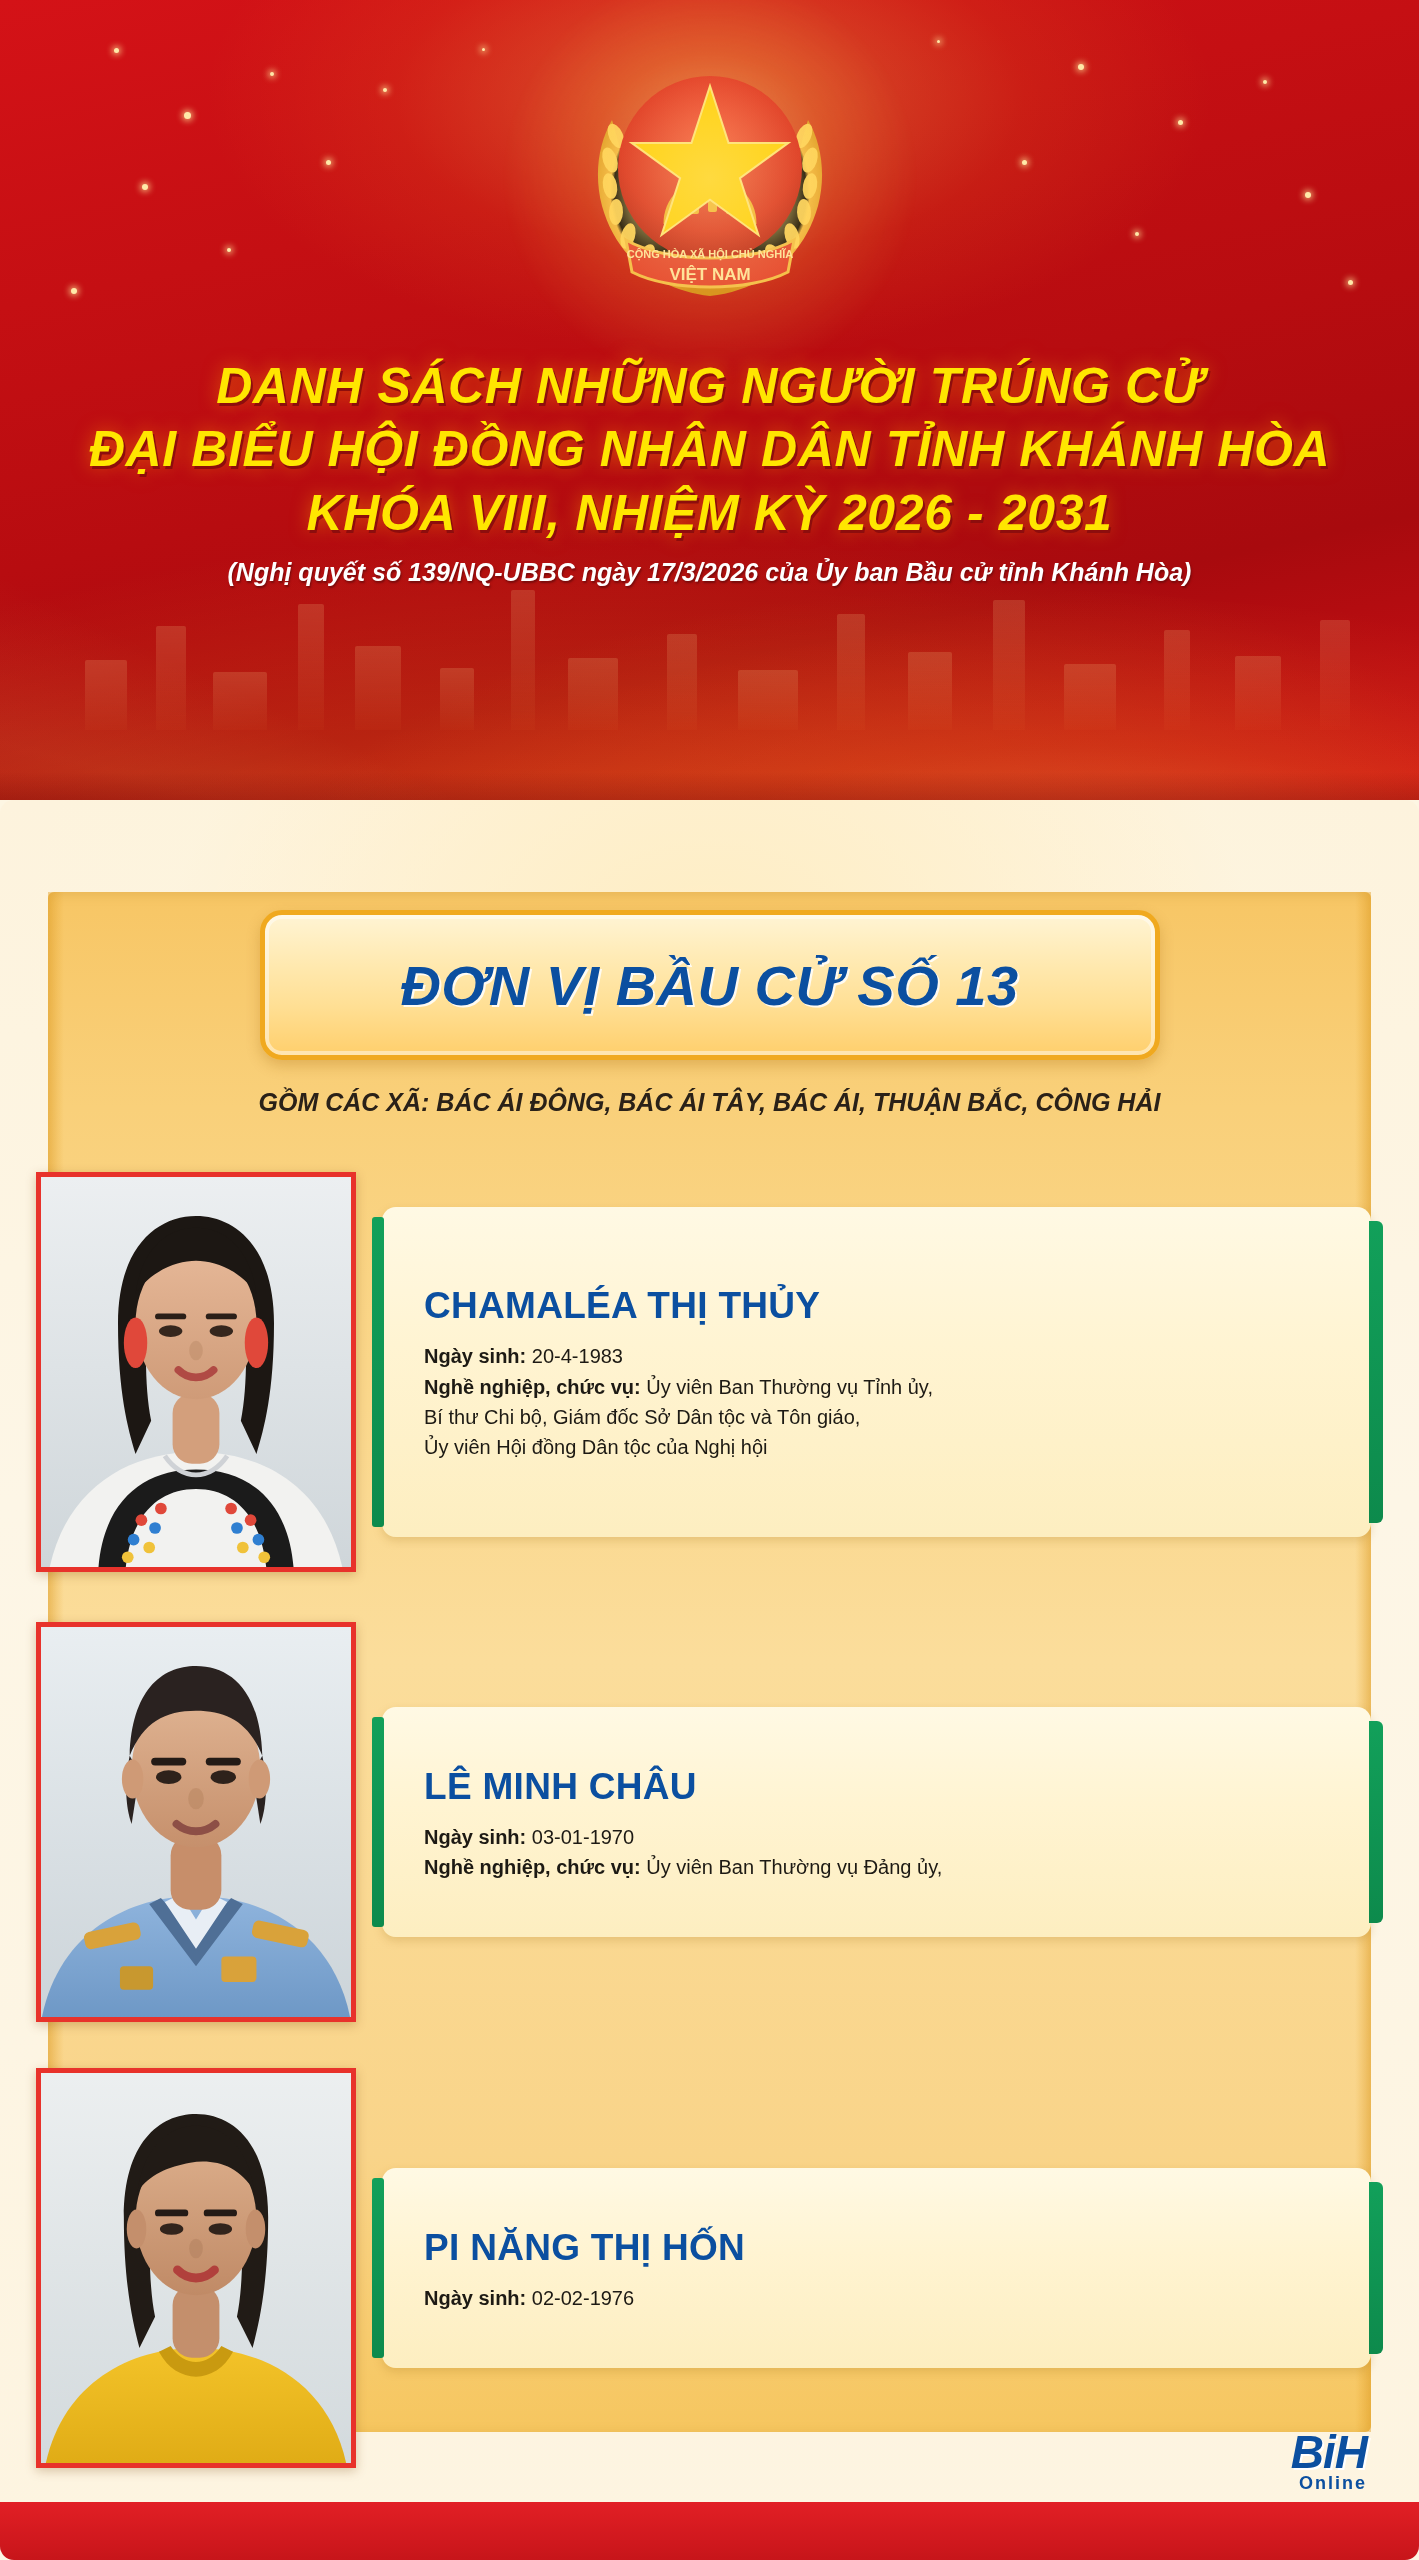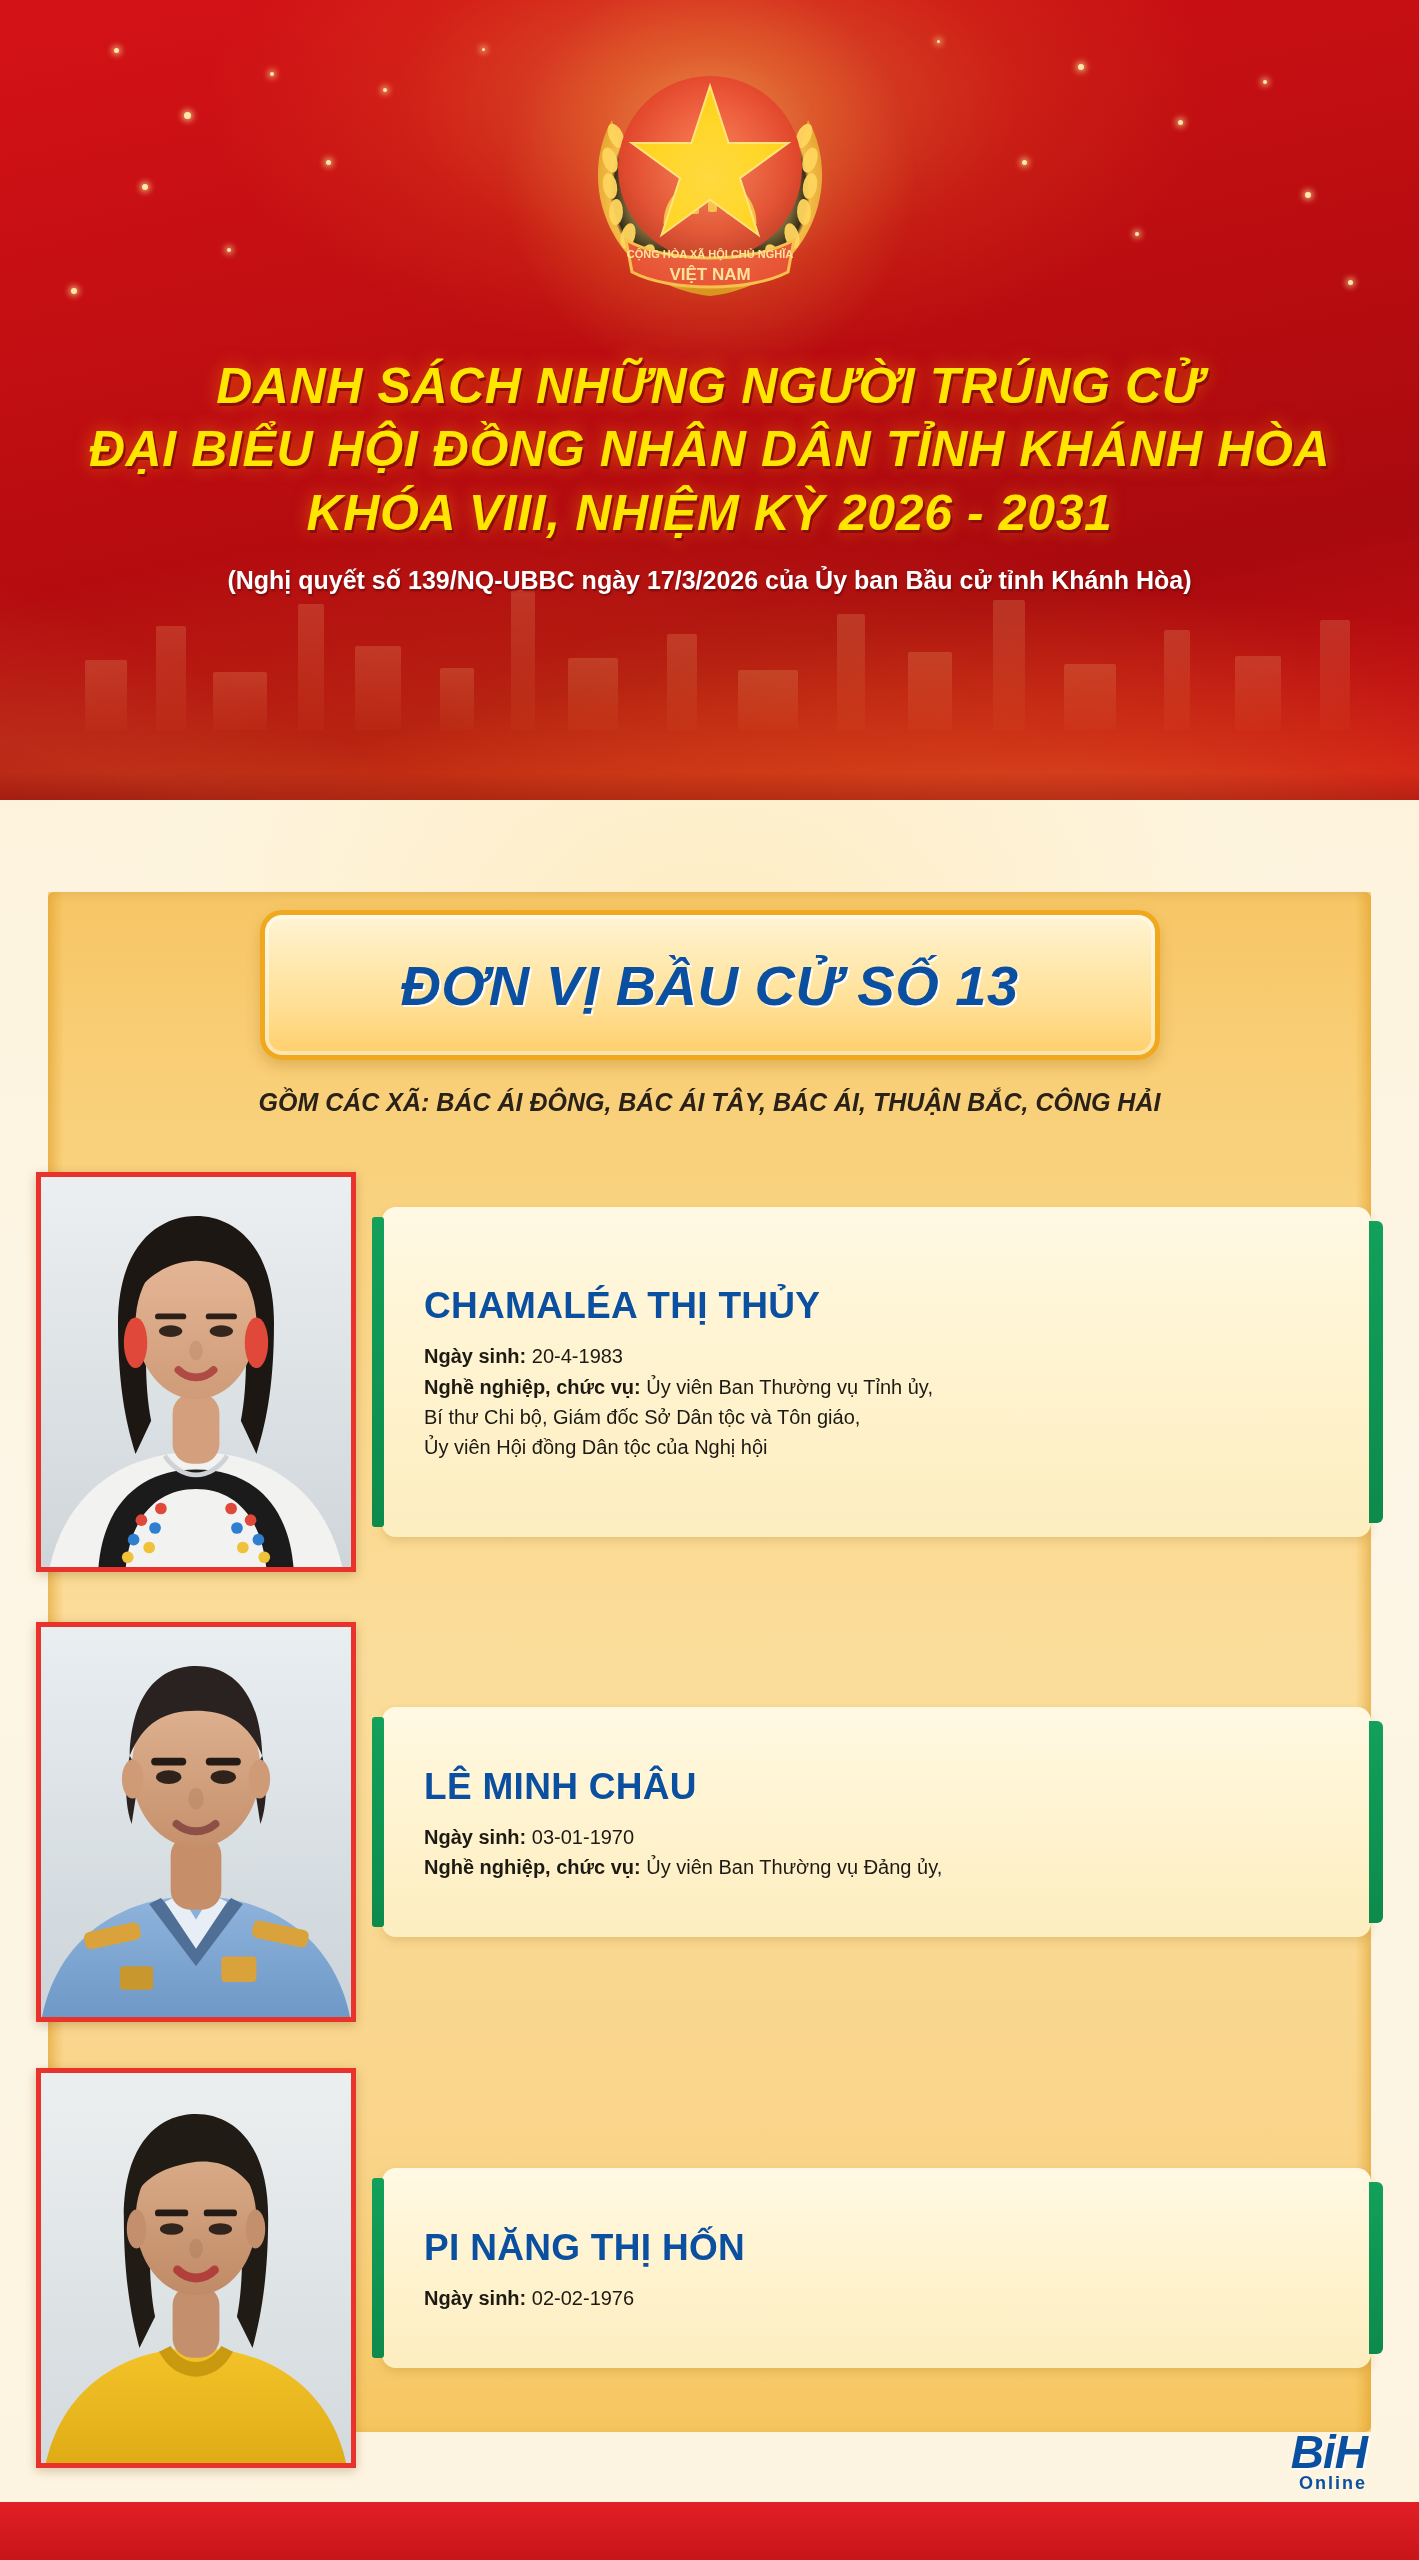--- a/index.html
+++ b/index.html
@@ -73,41 +73,43 @@
     color: #ffe600;
     letter-spacing: .6px;
     text-shadow: 2px 3px 0 #8d0d0d, 0 0 18px rgba(255,150,0,.55);
     font-style: italic;
     white-space: nowrap;
   }
   .t1 { font-size: 50px; line-height: 1.26; }
   .t2 { font-size: 50px; line-height: 1.26; }
   .t3 { font-size: 50px; line-height: 1.30; }
   .subtitle {
-    margin-top: 20px;
+    margin-top: 12px;
     font-size: 25px;
     font-weight: bold;
+    font-style: italic;
     color: #ffffff;
     text-shadow: 1px 2px 2px rgba(110,10,10,.85);
     white-space: nowrap;
   }
   .hdr-bottom-fade {
     position:absolute; left:0; right:0; bottom:0; height:28px;
     background: linear-gradient(180deg, rgba(180,10,14,0) 0%, rgba(120,5,8,.35) 100%);
   }
 
   
   .sheet {
     position: relative;
     width: 100%;
     height: 1760px;
     background:
       radial-gradient(ellipse 900px 600px at 50% 8%, rgba(255,236,190,.85), rgba(255,246,222,.2) 60%, rgba(255,250,235,0) 80%),
       linear-gradient(180deg, #fdf3dd 0%, #fdf6e6 40%, #fdf4e0 100%);
     overflow: hidden;
+    border-radius: 14px;
   }
   .sheet-watermark {
     position:absolute; inset:0;
     background:
       radial-gradient(circle at 18% 30%, rgba(226,196,140,.20) 0 2px, rgba(0,0,0,0) 3px),
       radial-gradient(circle at 70% 62%, rgba(226,196,140,.18) 0 2px, rgba(0,0,0,0) 3px);
     opacity:.6;
   }
   .wm-shape {
     position:absolute; border:2px solid rgba(214,176,112,.20); border-radius: 50%;

